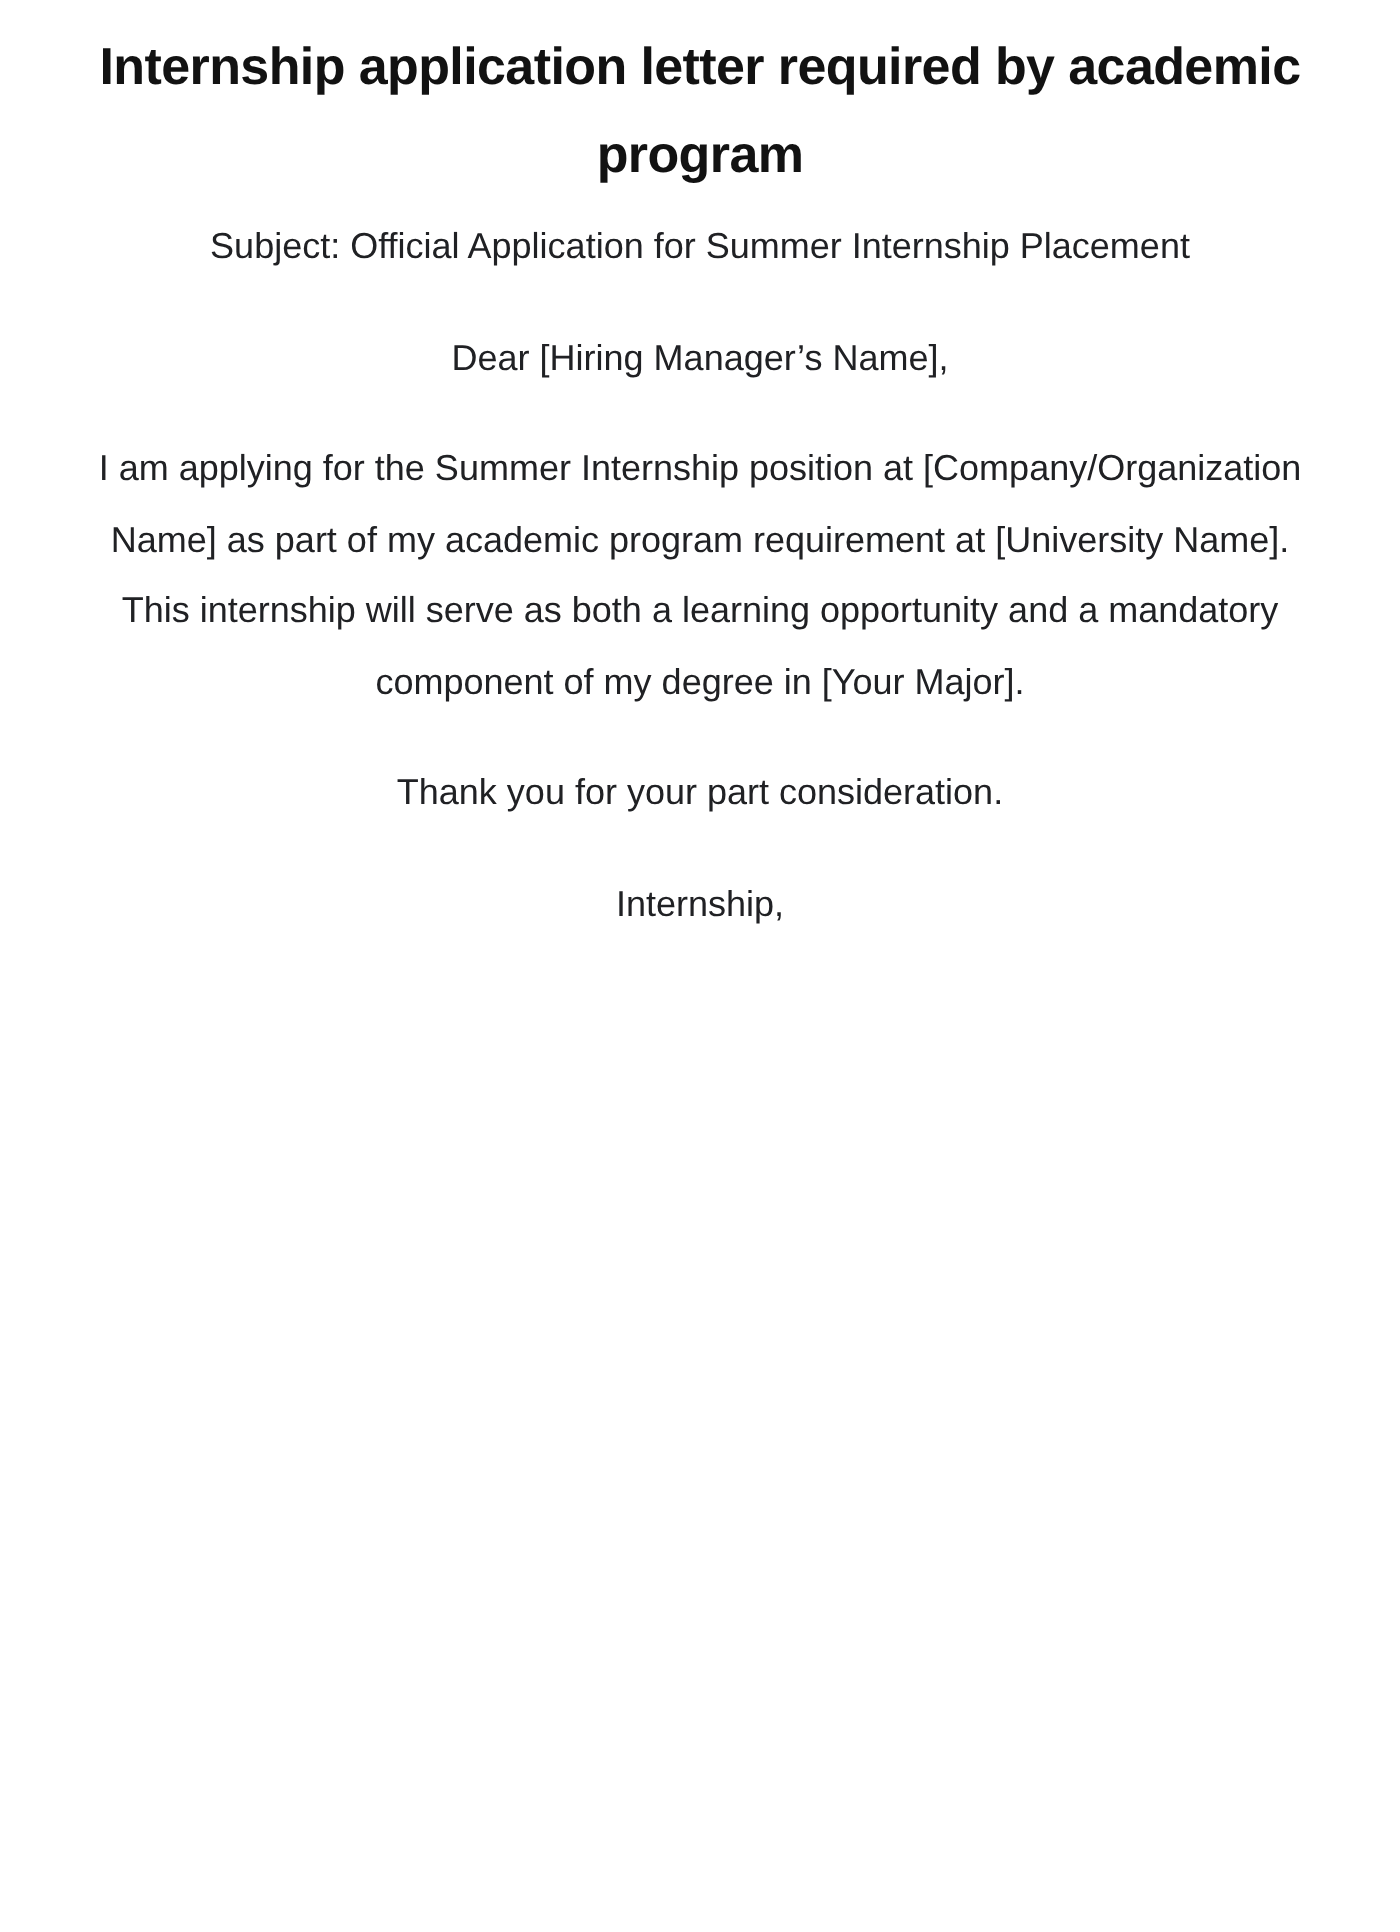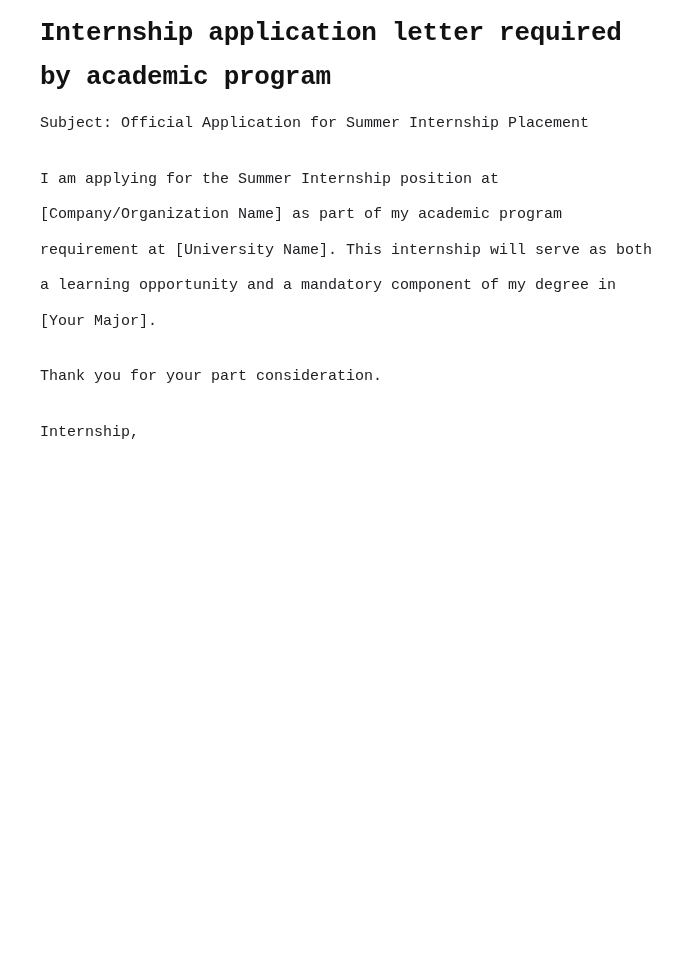--- a/index.html
+++ b/index.html
@@ -7,57 +7,59 @@
     padding: 0;
     background: #ffffff;
   }
   .page {
     position: relative;
     width: 700px;
     height: 966px;
     box-sizing: border-box;
     background: #ffffff;
     overflow: hidden;
-    font-family: Liberation Mono, monospace;
+    font-family: Liberation Sans, sans-serif;
+    text-align: center;
   }
   .content {
     box-sizing: border-box;
     padding: 11px 40px 0 40px;
     width: 700px;
   }
   h1.doc-title {
     margin: 0;
     font-size: 26px;
     line-height: 44px;
     font-weight: 700;
     letter-spacing: -0.3px;
     color: #121212;
     max-width: 620px;
   }
   p.doc-text {
     margin: 20px 0 0 0;
-    font-size: 15px;
+    font-size: 18px;
     line-height: 35.5px;
     font-weight: 400;
     color: #202124;
     max-width: 620px;
   }
   h1.doc-title + p.doc-text {
     margin-top: 7px;
   }
 </style>
 </head>
 <body>
 
 <div class="page">
   <article class="content">
     <h1 class="doc-title">Internship application letter required by academic program</h1>
 
     <p class="doc-text">Subject: Official Application for Summer Internship Placement</p>
 
+    <p class="doc-text">Dear [Hiring Manager’s Name],</p>
 
     <p class="doc-text">I am applying for the Summer Internship position at [Company/Organization Name] as part of my academic program requirement at [University Name]. This internship will serve as both a learning opportunity and a mandatory component of my degree in [Your Major].</p>
 
 
 
     <p class="doc-text">Thank you for your part consideration.</p>
 
     <p class="doc-text">Internship,</p>
 
   </article>

